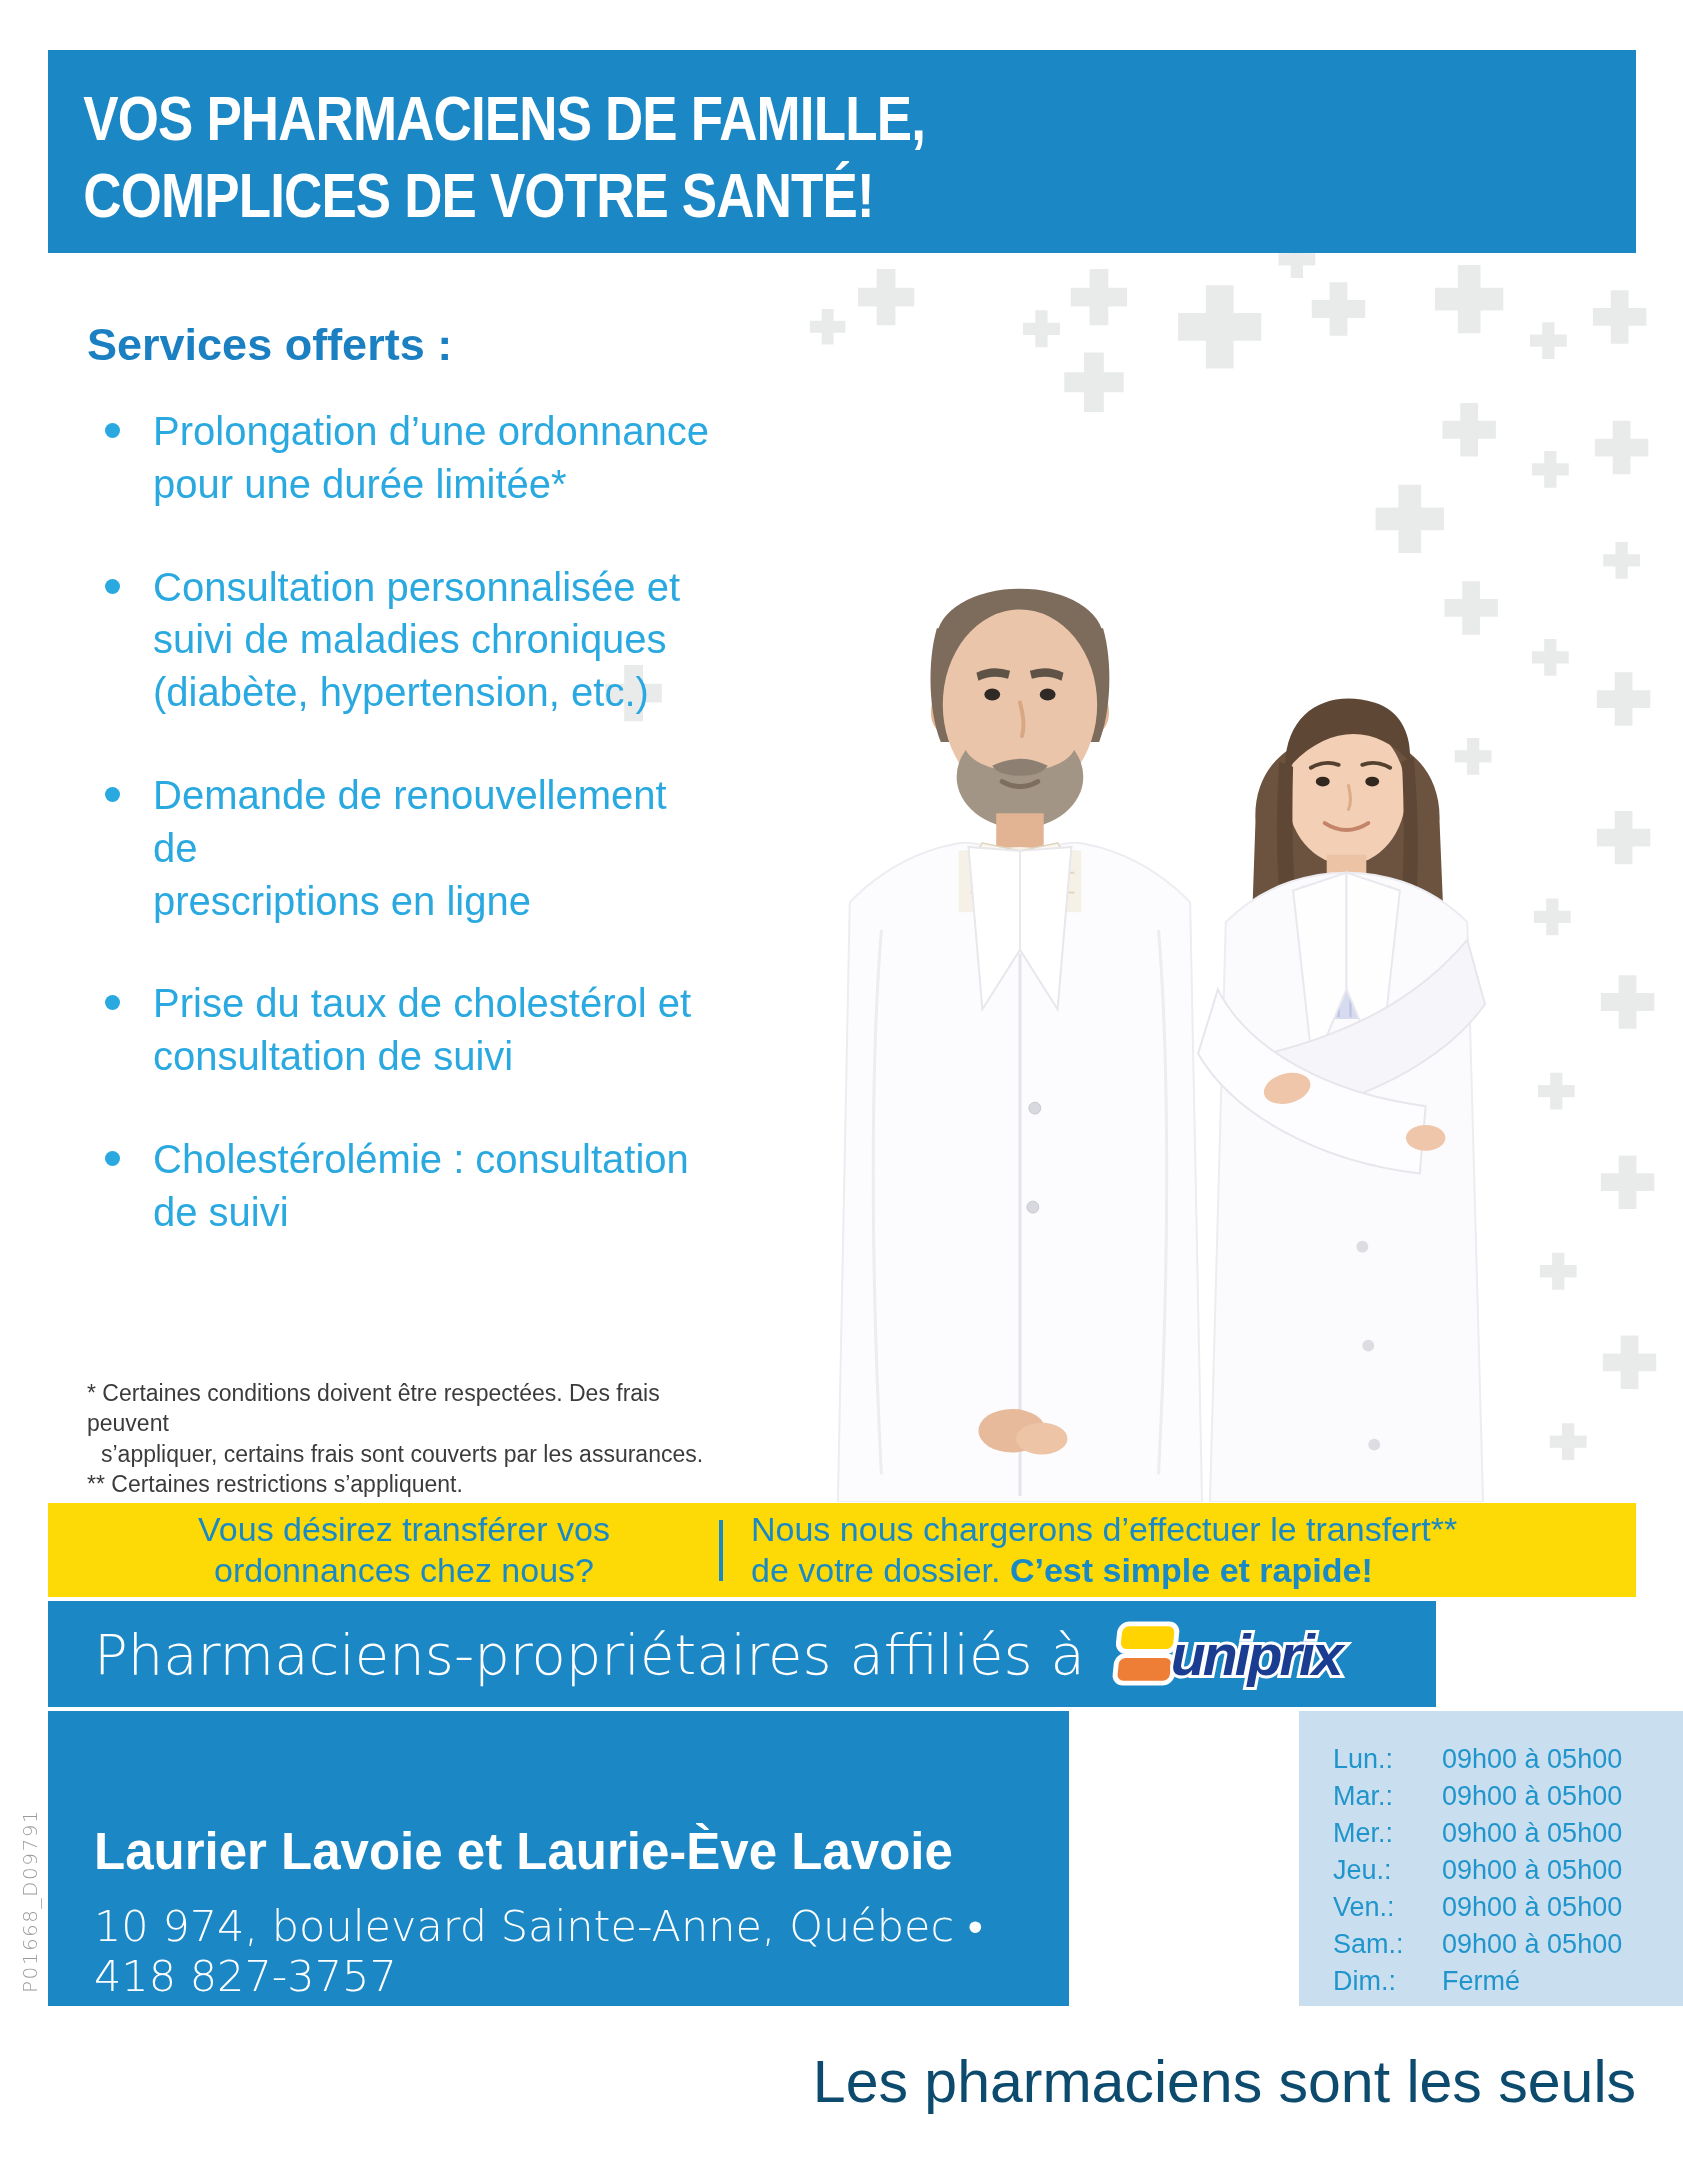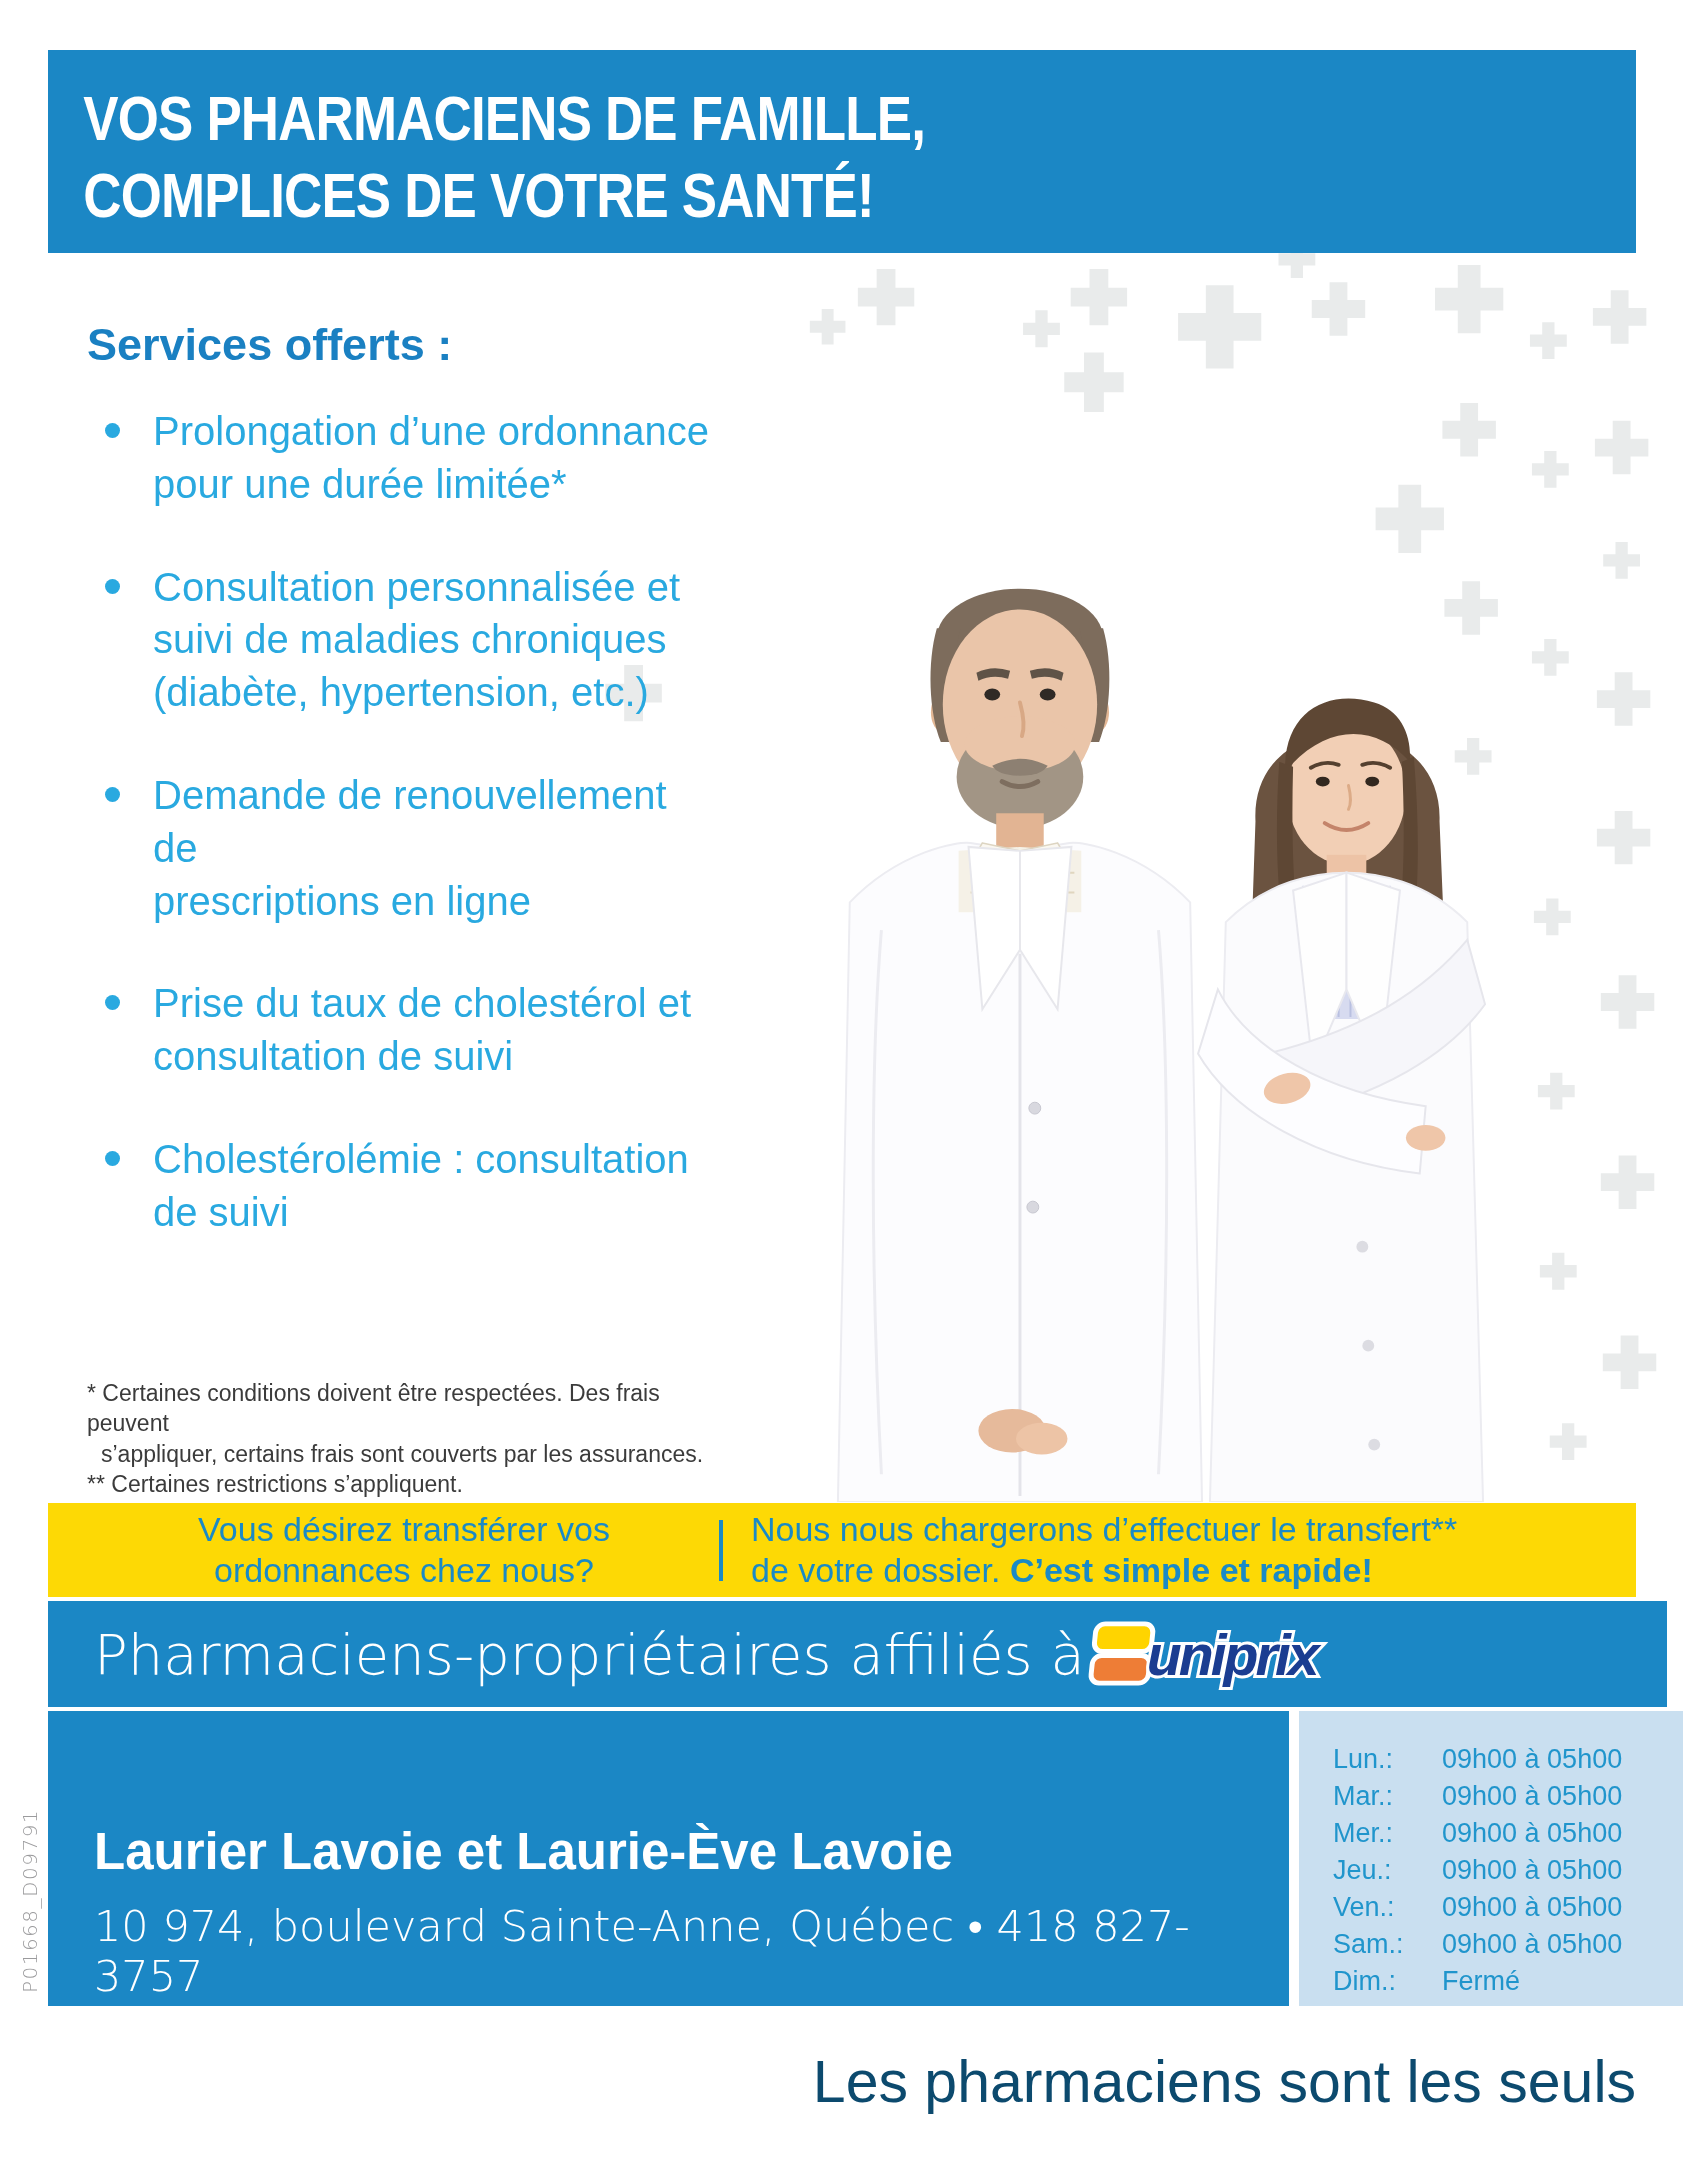--- a/index.html
+++ b/index.html
@@ -34,28 +34,28 @@
   
   .transfer-banner{position:absolute;left:48px;top:1503px;width:1588px;height:94px;background:#fdd905;
         display:flex;align-items:center;}
   .transfer-q{width:594px;padding-left:59px;text-align:center;color:#1a8ac6;font-size:34px;
         font-weight:normal;line-height:1.22;white-space:pre-line;}
   .transfer-divider{width:4px;height:61px;background:#1a8ac6;margin:0 0 0 18px;}
   .transfer-a{flex:1;padding-left:28px;color:#1a8ac6;font-size:34px;line-height:1.22;}
   .transfer-a .bold{font-weight:bold;}
 
   
-  .affiliation-band{position:absolute;left:48px;top:1601px;width:1619px;height:106px;background:#1b87c5;
-        display:flex;align-items:center;}
+  .affiliation-band{position:absolute;left:48px;top:1601px;width:1388px;height:106px;background:#1b87c5;
+        display:flex;align-items:center;justify-content:space-between;}
   .affiliation-label{padding-left:46px;color:#ffffff;font-size:56px;font-weight:200;
         font-family:"DejaVu Sans", sans-serif;letter-spacing:0px;}
   .uniprix-logo{margin-right:30px;}
 
   
-  .main-band{position:absolute;left:48px;top:1711px;width:1241px;height:295px;background:#1b87c5;color:#ffffff;}
+  .main-band{position:absolute;left:48px;top:1711px;width:1021px;height:295px;background:#1b87c5;color:#ffffff;}
   .owners{margin:0;padding:111px 0 0 46px;font-size:51px;font-weight:bold;letter-spacing:0;}
   .address{margin:0;padding:20px 0 0 46px;font-size:43px;font-weight:200;font-family:"DejaVu Sans", sans-serif;}
 
   
   .hours-panel{position:absolute;left:1299px;top:1711px;width:402px;height:295px;background:#c9dff0;
         padding:0;box-sizing:border-box;}
   .hours-table{padding:30px 0 0 34px;}
   .hours-row{display:flex;color:#2095cc;font-size:27px;line-height:37px;}
   .hours-day{width:109px;}
   .hours-time{flex:1;}

